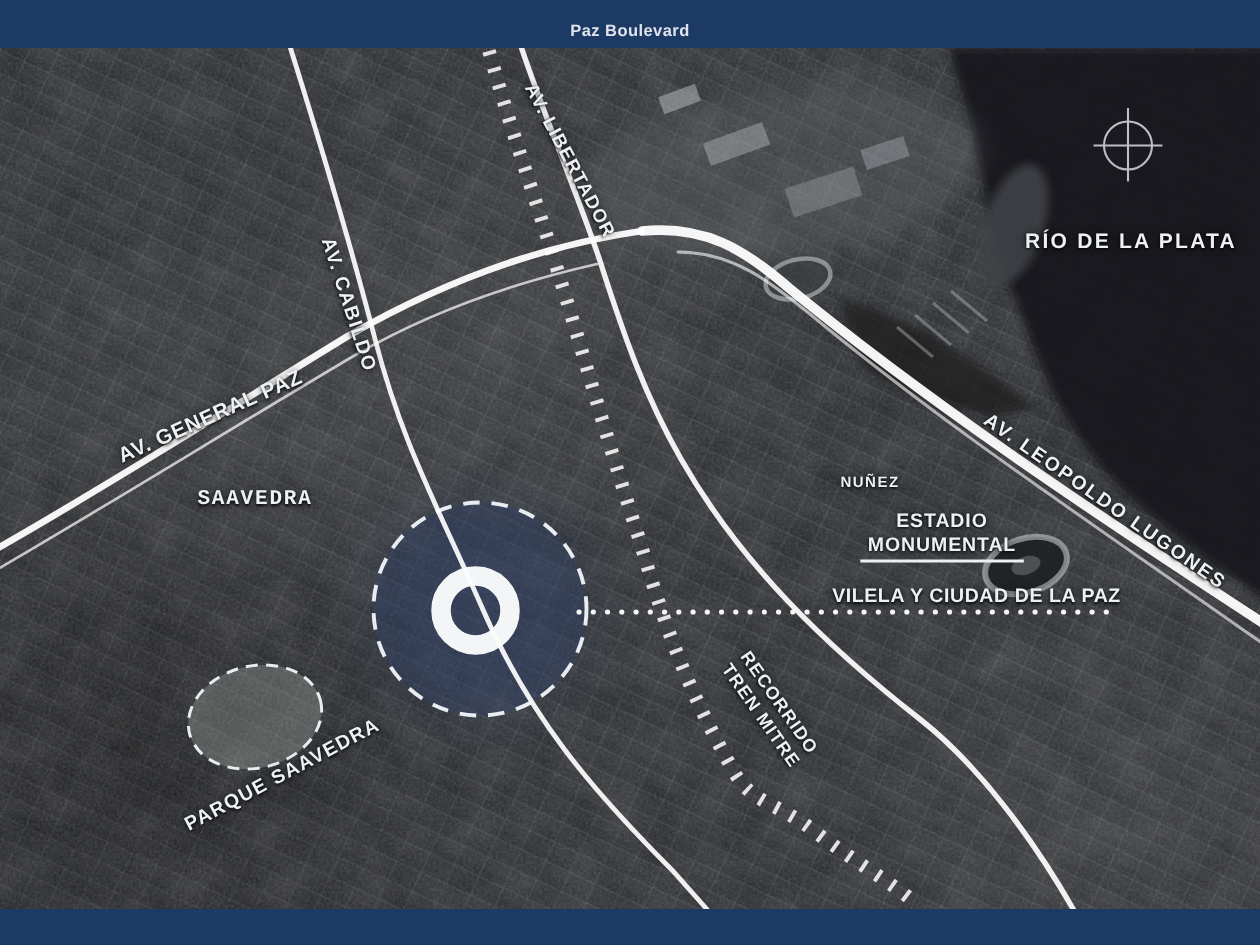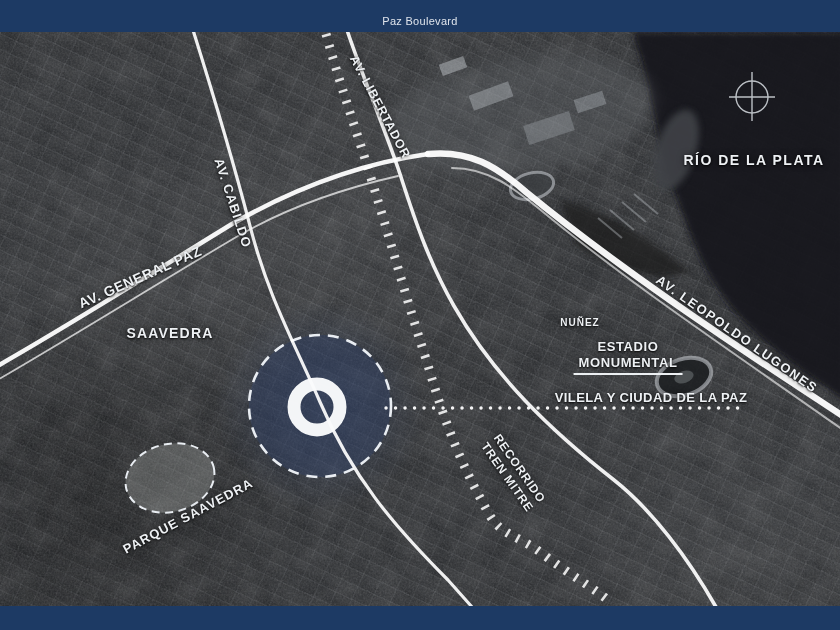--- a/index.html
+++ b/index.html
@@ -4,21 +4,21 @@
 <style>
   html,body{margin:0;padding:0;}
   body{width:840px;height:630px;overflow:hidden;background:#1d3a64;
        font-family:"Liberation Sans",sans-serif;}
   #stage{position:relative;width:840px;height:630px;}
 
   
   .band{position:absolute;left:0;width:840px;background:#1d3a64;z-index:4;}
   #band-top{top:0;height:32px;display:flex;justify-content:center;align-items:center;padding-top:9px;box-sizing:border-box;}
   #band-bottom{top:606px;height:24px;}
-  #slide-caption{color:#dfe4ec;font-size:11px;font-weight:400;letter-spacing:.3px;}
+  #slide-caption{color:#dfe4ec;font-size:11px;font-weight:700;letter-spacing:.3px;}
 
   
   #map-bg{position:absolute;left:0;top:32px;width:840px;height:574px;z-index:1;
     background-color:#27292c;
     background-image:
       radial-gradient(circle 320px at 12% 82%, rgba(0,0,0,0.38), transparent 70%),
       radial-gradient(circle 280px at 88% 92%, rgba(255,255,255,0.05), transparent 70%),
       radial-gradient(circle 260px at 40% 32%, rgba(255,255,255,0.06), transparent 70%),
       radial-gradient(circle 240px at 18% 45%, rgba(255,255,255,0.05), transparent 70%),
       radial-gradient(ellipse 900px 640px at 45% 50%, transparent 55%, rgba(0,0,0,0.22)),
@@ -26,21 +26,21 @@
       repeating-linear-gradient(115deg, rgba(215,220,226,0.055) 0 1.4px, transparent 1.4px 18px),
       repeating-linear-gradient(25deg, rgba(0,0,0,0.10) 0 7px, transparent 7px 14px);
   }
 
   svg#map-annotations{position:absolute;left:0;top:0;z-index:2;}
 
   
   .lbl{position:absolute;z-index:3;font-weight:bold;color:#eef1f4;white-space:nowrap;
        text-shadow:0 1px 2px rgba(0,0,0,.9),0 0 6px rgba(0,0,0,.55);}
   #l-gp        {left:140px;top:277px;font-size:14px;letter-spacing:.6px;transform:translate(-50%,-50%) rotate(-24deg);}
-  #l-saavedra  {left:170px;top:333px;font-size:14px;letter-spacing:1.2px;transform:translate(-50%,-50%);}
+  #l-saavedra  {left:170px;top:333px;font-size:14px;letter-spacing:1.2px;transform:translate(-50%,-50%);font-family:Liberation Mono, monospace;}
   #l-cabildo   {left:233px;top:203px;font-size:13px;letter-spacing:1px;transform:translate(-50%,-50%) rotate(72deg);}
   #l-libertador{left:380px;top:107px;font-size:12.5px;letter-spacing:.8px;transform:translate(-50%,-50%) rotate(62deg);}
   #l-lugones   {left:737px;top:334px;font-size:13px;letter-spacing:1.5px;transform:translate(-50%,-50%) rotate(35deg);}
   #l-rio       {left:754px;top:160px;font-size:14px;letter-spacing:1.5px;transform:translate(-50%,-50%);}
   #l-nunez     {left:580px;top:322px;font-size:10px;letter-spacing:1px;transform:translate(-50%,-50%);}
   #l-estadio   {left:628px;top:357px;font-size:13px;line-height:16px;text-align:center;letter-spacing:.6px;transform:translate(-50%,-50%);}
   #l-estadio .underline{display:inline-block;border-bottom:2px solid #eef1f4;padding:0 5px 2px;}
   #l-vilela    {left:651px;top:397px;font-size:13px;letter-spacing:.4px;transform:translate(-50%,-50%);}
   #l-recorrido {left:513px;top:473px;font-size:12px;line-height:15px;text-align:center;letter-spacing:.8px;transform:translate(-50%,-50%) rotate(55deg);}
   #l-parque    {left:188px;top:516px;font-size:13px;letter-spacing:1px;transform:translate(-50%,-50%) rotate(-28deg);}

